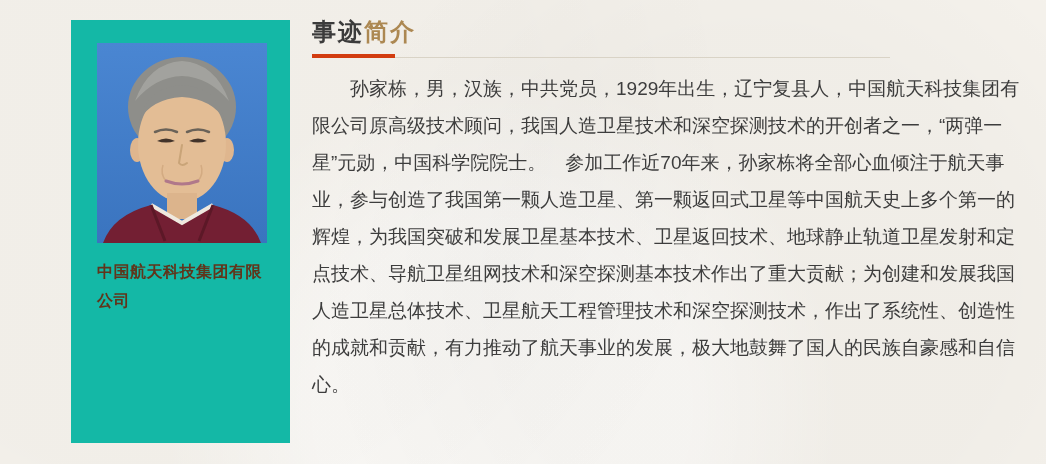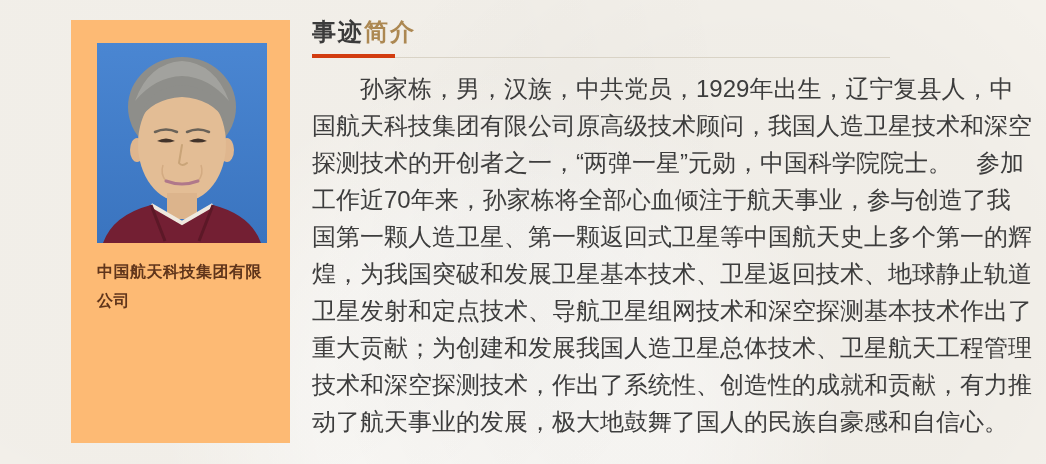--- a/index.html
+++ b/index.html
@@ -10,42 +10,42 @@
     background-image:
       radial-gradient(circle at 18% 28%, rgba(0,0,0,0.015) 0 38%, transparent 60%),
       radial-gradient(circle at 72% 62%, rgba(0,0,0,0.018) 0 32%, transparent 55%),
       radial-gradient(circle at 48% 88%, rgba(255,255,255,0.5) 0 28%, transparent 50%);
     position:relative;
     overflow:hidden;
   }
   .profile-card {
     position:absolute; left:71px; top:20px;
     width:219px; height:423px;
-    background:#fdba74;
+    background:#14b8a6;
     padding:23px 23px 0 26px;
   }
   .photo { width:170px; height:200px; display:block; }
   .caption { margin-top:14px; width:172px; }
   .caption p {
     font-size:16px; line-height:29px; font-weight:bold;
     color:#60351b; letter-spacing:0.5px;
     word-break:break-all;
   }
   .content { position:absolute; left:312px; top:18px; width:720px; }
   .section-header h2 {
     font-size:24px; font-weight:bold; color:#3b3b3b;
     letter-spacing:2px; line-height:27px;
   }
   .title-accent { color:#ac8852; }
   .rule { position:relative; margin-top:9px; height:4px; }
   .rule-red  { position:absolute; left:0; top:0; width:83px; height:4px; background:#d23c10; }
   .rule-gray { position:absolute; left:83px; top:3px; width:495px; height:1px; background:#d9d3c6; }
   .bio {
     margin-top:12px;
-    font-size:24px; line-height:37px; color:#3d3d3d;
+    font-size:19px; line-height:37px; color:#3d3d3d;
     text-indent:2em;
   }
 </style>
 </head>
 <body>
 
 <aside class="profile-card">
   <svg class="photo" viewBox="0 0 170 200" xmlns="http://www.w3.org/2000/svg" aria-hidden="true">
     <defs>
       <linearGradient id="bgblue" x1="0" y1="0" x2="0" y2="1">

